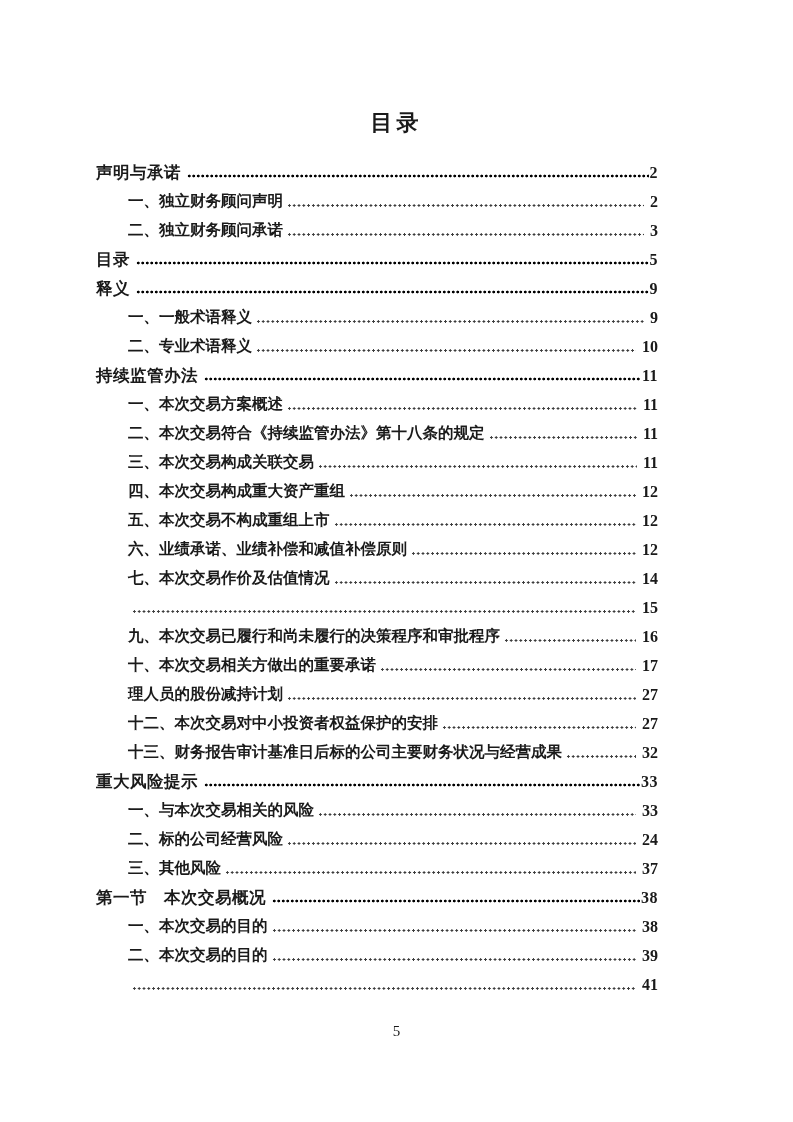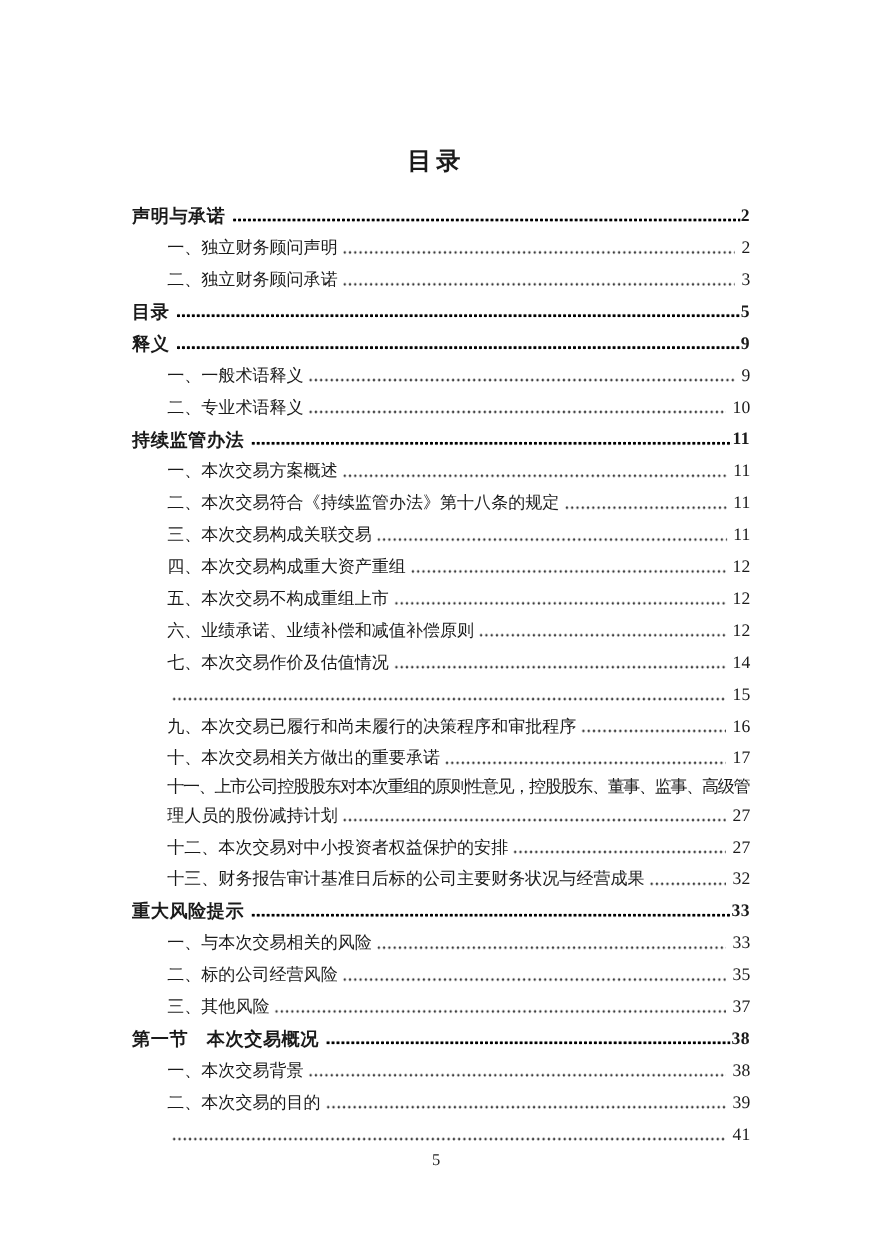--- a/index.html
+++ b/index.html
@@ -12,46 +12,46 @@
     height: 1122px;
     position: relative;
     font-family: "Liberation Serif", "DejaVu Serif", serif;
     color: #1a1a1a;
     overflow: hidden;
   }
   .page {
     position: absolute;
     inset: 0;
     background: #ffffff;
-    margin-top: 24px;
   }
   .doc-title {
     position: absolute;
     top: 108px;
     left: 0;
     right: 0;
     text-align: center;
     font-size: 22px;
     font-weight: 700;
     letter-spacing: 4px;
     line-height: 30px;
     margin: 0;
   }
   .toc {
     position: absolute;
     top: 158px;
-    left: 120px;
+    left: 96px;
     width: 562px;
   }
   .toc-entry {
     display: flex;
     align-items: center;
     height: 29px;
     box-sizing: border-box;
     white-space: nowrap;
+    font-weight: bold;
   }
   .toc-entry.lv1 {
     font-weight: 700;
     font-size: 16.5px;
     letter-spacing: 0.5px;
   }
   .toc-entry.lv2 {
     padding-left: 32px;
     font-size: 15.5px;
   }
@@ -186,24 +186,20 @@
       <div class="toc-entry lv2">
     <span class="entry-text">九、本次交易已履行和尚未履行的决策程序和审批程序</span>
     <span class="leader"></span>
     <span class="pagenum">16</span>
   </div>
       <div class="toc-entry lv2">
     <span class="entry-text">十、本次交易相关方做出的重要承诺</span>
     <span class="leader"></span>
     <span class="pagenum">17</span>
   </div>
-      <div class="toc-entry lv2 line-first">
-    <span class="entry-text">十一、上市公司控股股东对本次重组的原则性意见，控股股东、董事、监事、高级管</span>
-
-  </div>
       <div class="toc-entry lv2 line-cont">
     <span class="entry-text">理人员的股份减持计划</span>
     <span class="leader"></span>
     <span class="pagenum">27</span>
   </div>
       <div class="toc-entry lv2">
     <span class="entry-text">十二、本次交易对中小投资者权益保护的安排</span>
     <span class="leader"></span>
     <span class="pagenum">27</span>
   </div>
@@ -218,34 +214,34 @@
     <span class="pagenum">33</span>
   </div>
       <div class="toc-entry lv2">
     <span class="entry-text">一、与本次交易相关的风险</span>
     <span class="leader"></span>
     <span class="pagenum">33</span>
   </div>
       <div class="toc-entry lv2">
     <span class="entry-text">二、标的公司经营风险</span>
     <span class="leader"></span>
-    <span class="pagenum">35</span>
+    <span class="pagenum">24</span>
   </div>
       <div class="toc-entry lv2">
     <span class="entry-text">三、其他风险</span>
     <span class="leader"></span>
     <span class="pagenum">37</span>
   </div>
       <div class="toc-entry lv1">
     <span class="entry-text">第一节　本次交易概况</span>
     <span class="leader"></span>
     <span class="pagenum">38</span>
   </div>
       <div class="toc-entry lv2">
-    <span class="entry-text">一、本次交易背景</span>
+    <span class="entry-text">一、本次交易的目的</span>
     <span class="leader"></span>
     <span class="pagenum">38</span>
   </div>
       <div class="toc-entry lv2">
     <span class="entry-text">二、本次交易的目的</span>
     <span class="leader"></span>
     <span class="pagenum">39</span>
   </div>
       <div class="toc-entry lv2">
     <span class="leader"></span>

